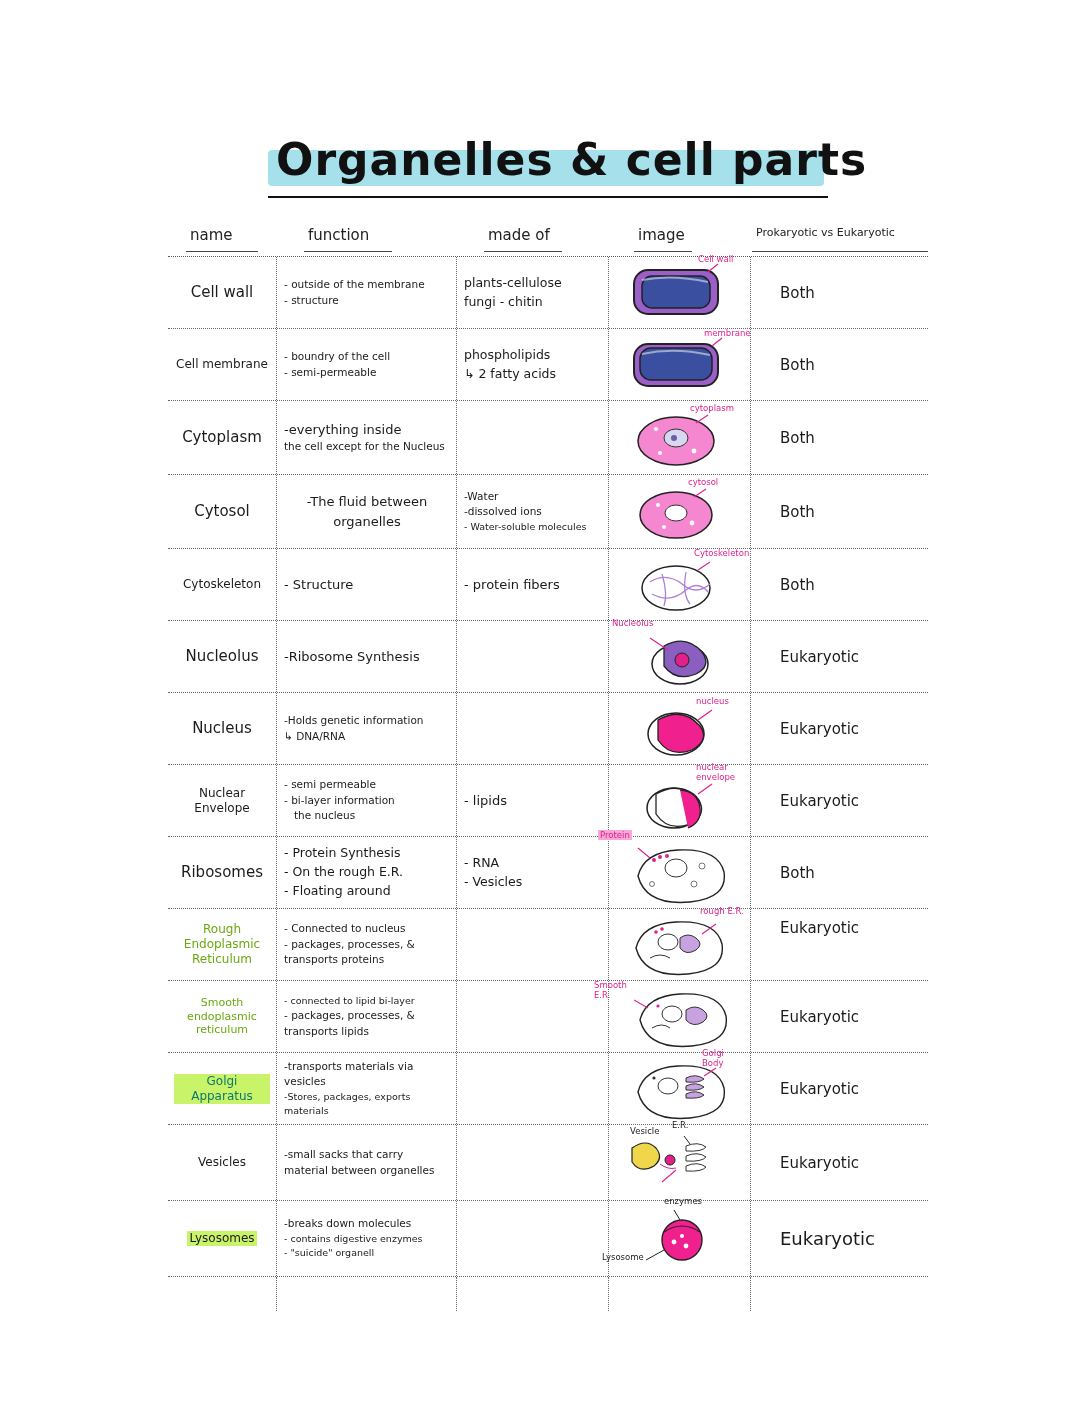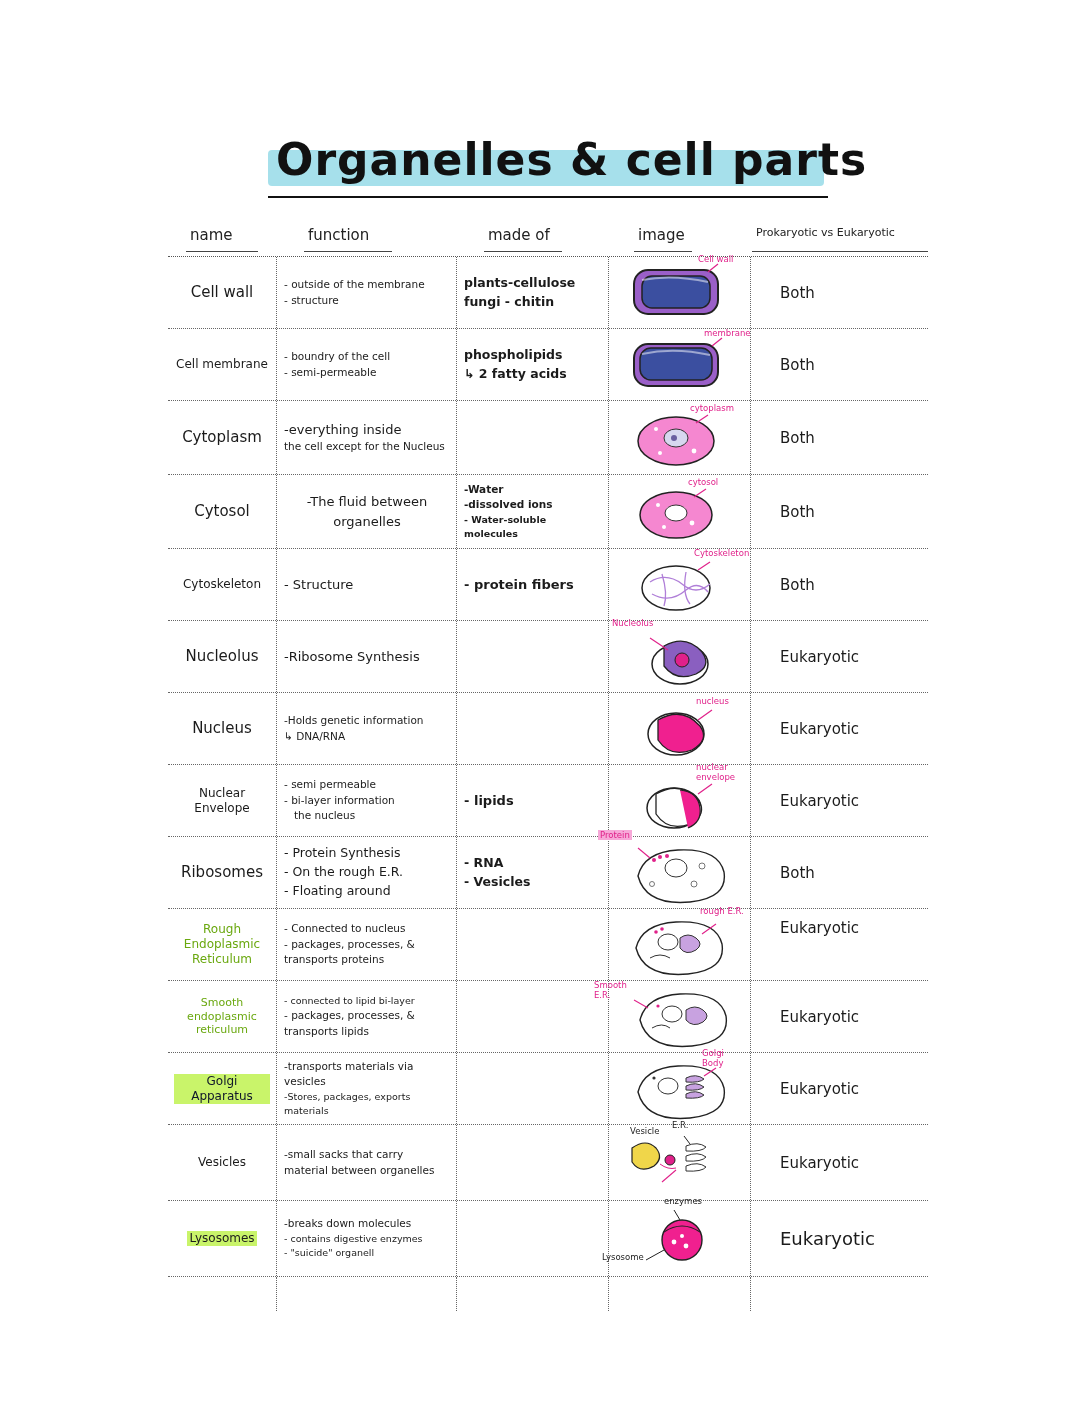--- a/index.html
+++ b/index.html
@@ -102,21 +102,21 @@
   .vline {
     position: absolute;
     top: 0;
     bottom: 0;
     border-left: 1px dotted #666;
   }
 
   
   .c-name   { left: 0px;   width: 108px; }
   .c-func   { left: 110px; width: 178px; }
-  .c-made   { left: 290px; width: 150px; font-weight: bold; }
+  .c-made   { left: 290px; width: 150px; }
   .c-pe     { left: 584px; width: 176px; }
 
   .v1 { left: 108px; }
   .v2 { left: 288px; }
   .v3 { left: 440px; }
   .v4 { left: 582px; }
 
   .name-txt {
     font-size: 15px;
     display: flex;
@@ -148,21 +148,21 @@
     height: 100%;
     padding-left: 22px;
   }
   .pe-big { font-size: 18px; }
 
   .hl-green {
     background: #c9f46a;
     padding: 0 2px;
   }
   .txt-green { color: #6aa80f; }
-  .txt-pink { color: #0f172a; }
+  .txt-pink { color: #0f766e; }
 
   
   .img-cell {
     position: absolute;
     left: 442px;
     width: 140px;
     height: 100%;
     top: 0;
   }
   .draw {

